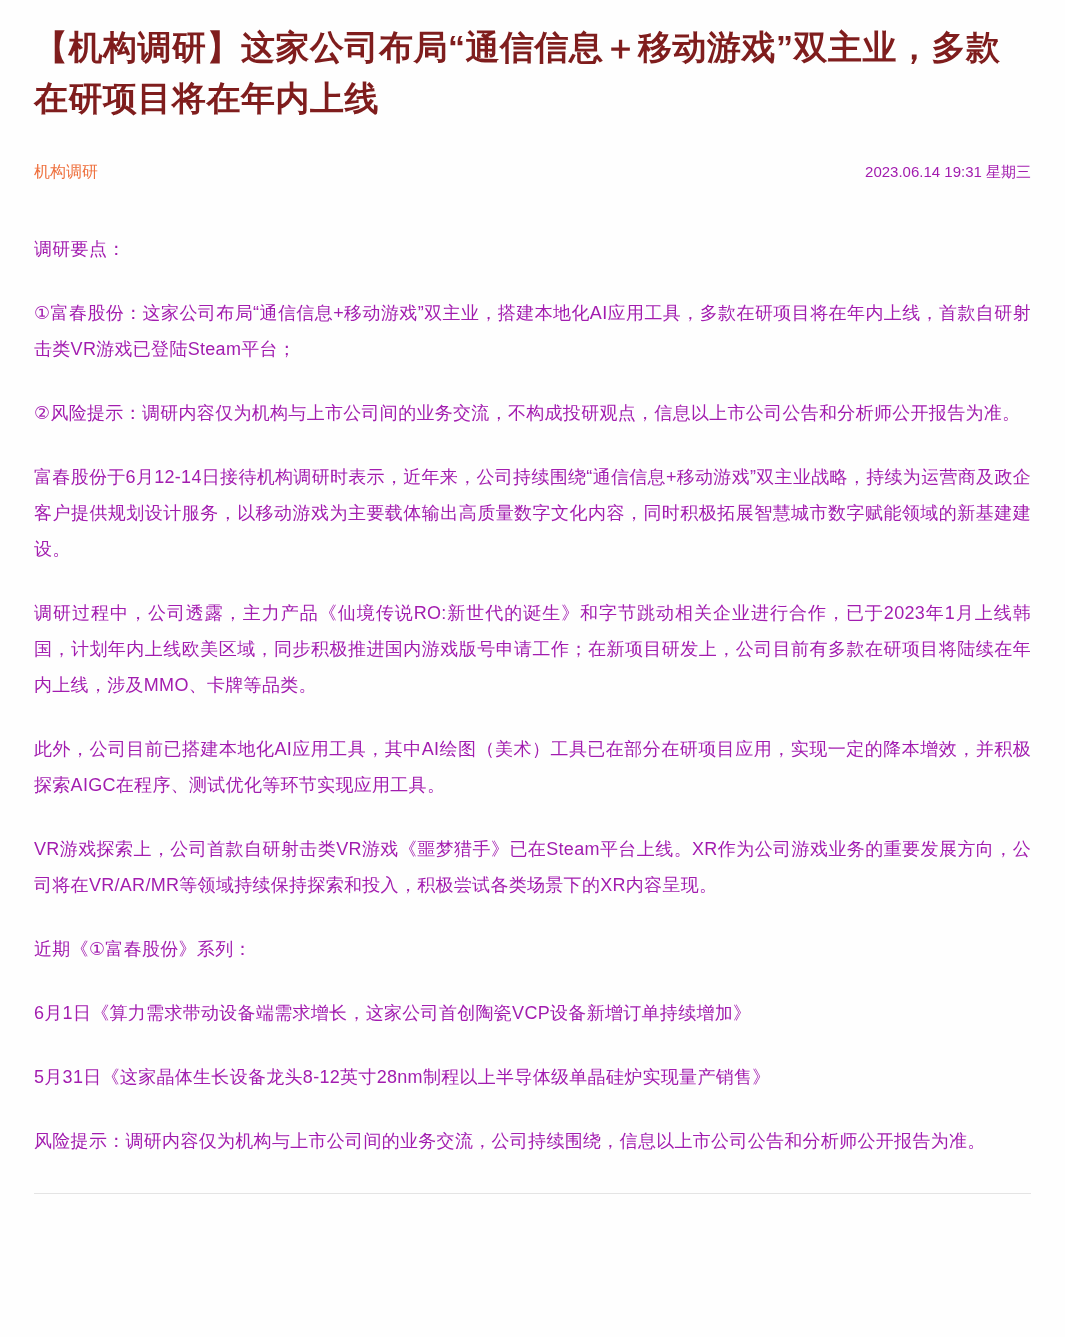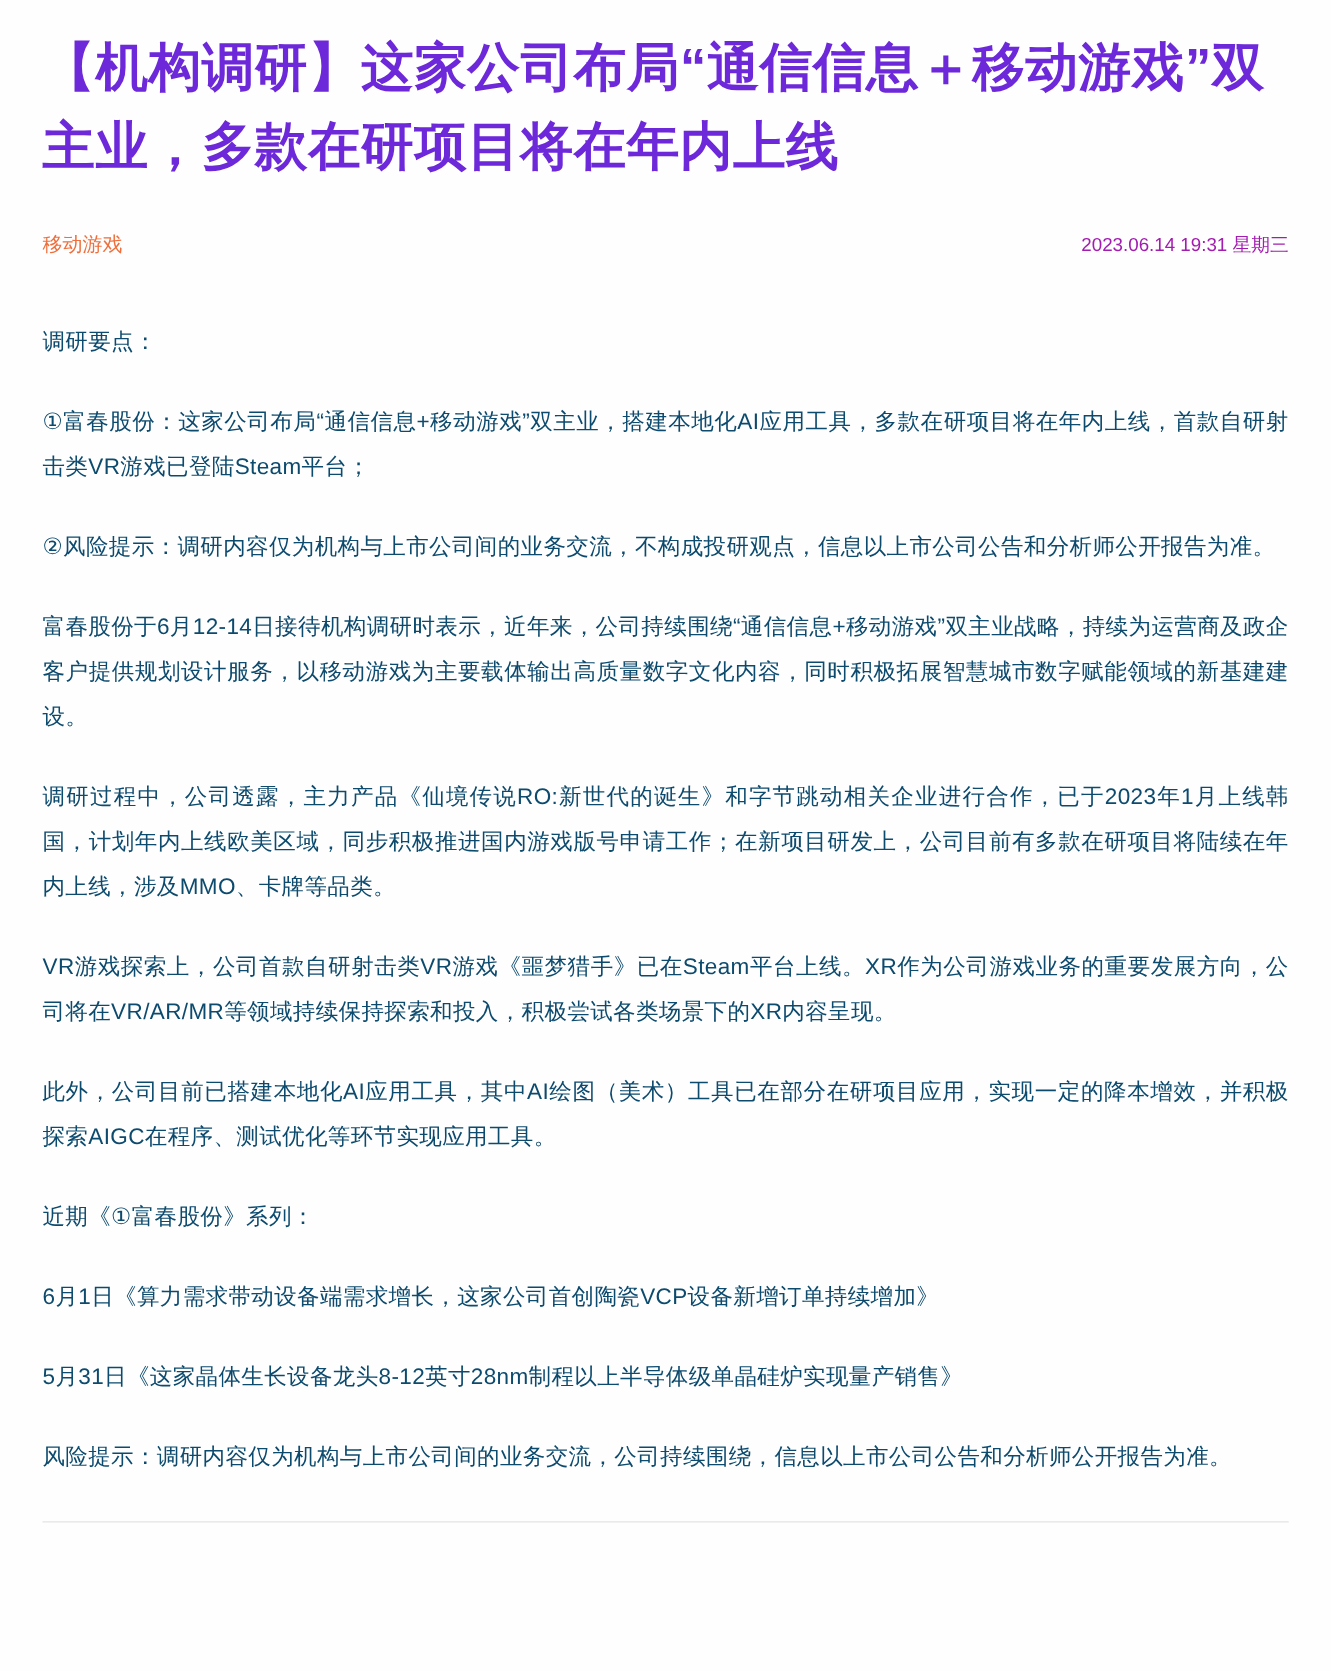--- a/index.html
+++ b/index.html
@@ -11,23 +11,23 @@
     font-family: "Liberation Sans", "DejaVu Sans", sans-serif;
     color: #333;
   }
   .page {
     width: 1065px;
     min-height: 1337px;
     background: #fefefe;
     padding: 22px 34px 30px 34px;
   }
   .article-title {
-    font-size: 42px;
+    font-size: 34px;
     font-weight: 700;
-    color: #6d28d9;
+    color: #7f1d1d;
     line-height: 1.5;
     letter-spacing: 0.5px;
   }
   .meta-row {
     margin-top: 38px;
     display: flex;
     justify-content: space-between;
     align-items: baseline;
   }
   .source-tag {
@@ -39,51 +39,51 @@
   .article-datetime {
     font-size: 15px;
     color: #a21caf;
   }
   .article-body {
     margin-top: 48px;
   }
   .article-body .para {
     font-size: 18px;
     line-height: 2.0;
-    color: #0c4a6e;
+    color: #a21caf;
     text-align: justify;
     margin-bottom: 28px;
     letter-spacing: 0.3px;
   }
   .divider {
     border: none;
     border-top: 1px solid #e4e4e4;
     margin: 34px 0 0 0;
   }
 </style>
 </head>
 <body>
 
 <div class="page">
 
   <h1 class="article-title">【机构调研】这家公司布局“通信信息＋移动游戏”双主业，多款在研项目将在年内上线</h1>
 
   <div class="meta-row">
-    <span class="source-tag">移动游戏</span>
+    <span class="source-tag">机构调研</span>
     <span class="article-datetime">2023.06.14 19:31 星期三</span>
   </div>
 
   <div class="article-body">
       <p class="para">调研要点：</p>
       <p class="para">①富春股份：这家公司布局“通信信息+移动游戏”双主业，搭建本地化AI应用工具，多款在研项目将在年内上线，首款自研射击类VR游戏已登陆Steam平台；</p>
       <p class="para">②风险提示：调研内容仅为机构与上市公司间的业务交流，不构成投研观点，信息以上市公司公告和分析师公开报告为准。</p>
       <p class="para">富春股份于6月12-14日接待机构调研时表示，近年来，公司持续围绕“通信信息+移动游戏”双主业战略，持续为运营商及政企客户提供规划设计服务，以移动游戏为主要载体输出高质量数字文化内容，同时积极拓展智慧城市数字赋能领域的新基建建设。</p>
       <p class="para">调研过程中，公司透露，主力产品《仙境传说RO:新世代的诞生》和字节跳动相关企业进行合作，已于2023年1月上线韩国，计划年内上线欧美区域，同步积极推进国内游戏版号申请工作；在新项目研发上，公司目前有多款在研项目将陆续在年内上线，涉及MMO、卡牌等品类。</p>
+      <p class="para">此外，公司目前已搭建本地化AI应用工具，其中AI绘图（美术）工具已在部分在研项目应用，实现一定的降本增效，并积极探索AIGC在程序、测试优化等环节实现应用工具。</p>
       <p class="para">VR游戏探索上，公司首款自研射击类VR游戏《噩梦猎手》已在Steam平台上线。XR作为公司游戏业务的重要发展方向，公司将在VR/AR/MR等领域持续保持探索和投入，积极尝试各类场景下的XR内容呈现。</p>
-      <p class="para">此外，公司目前已搭建本地化AI应用工具，其中AI绘图（美术）工具已在部分在研项目应用，实现一定的降本增效，并积极探索AIGC在程序、测试优化等环节实现应用工具。</p>
       <p class="para">近期《①富春股份》系列：</p>
       <p class="para">6月1日《算力需求带动设备端需求增长，这家公司首创陶瓷VCP设备新增订单持续增加》</p>
       <p class="para">5月31日《这家晶体生长设备龙头8-12英寸28nm制程以上半导体级单晶硅炉实现量产销售》</p>
       <p class="para">风险提示：调研内容仅为机构与上市公司间的业务交流，公司持续围绕，信息以上市公司公告和分析师公开报告为准。</p>
     </div>
 
   <hr class="divider">
 
 </div>
 

